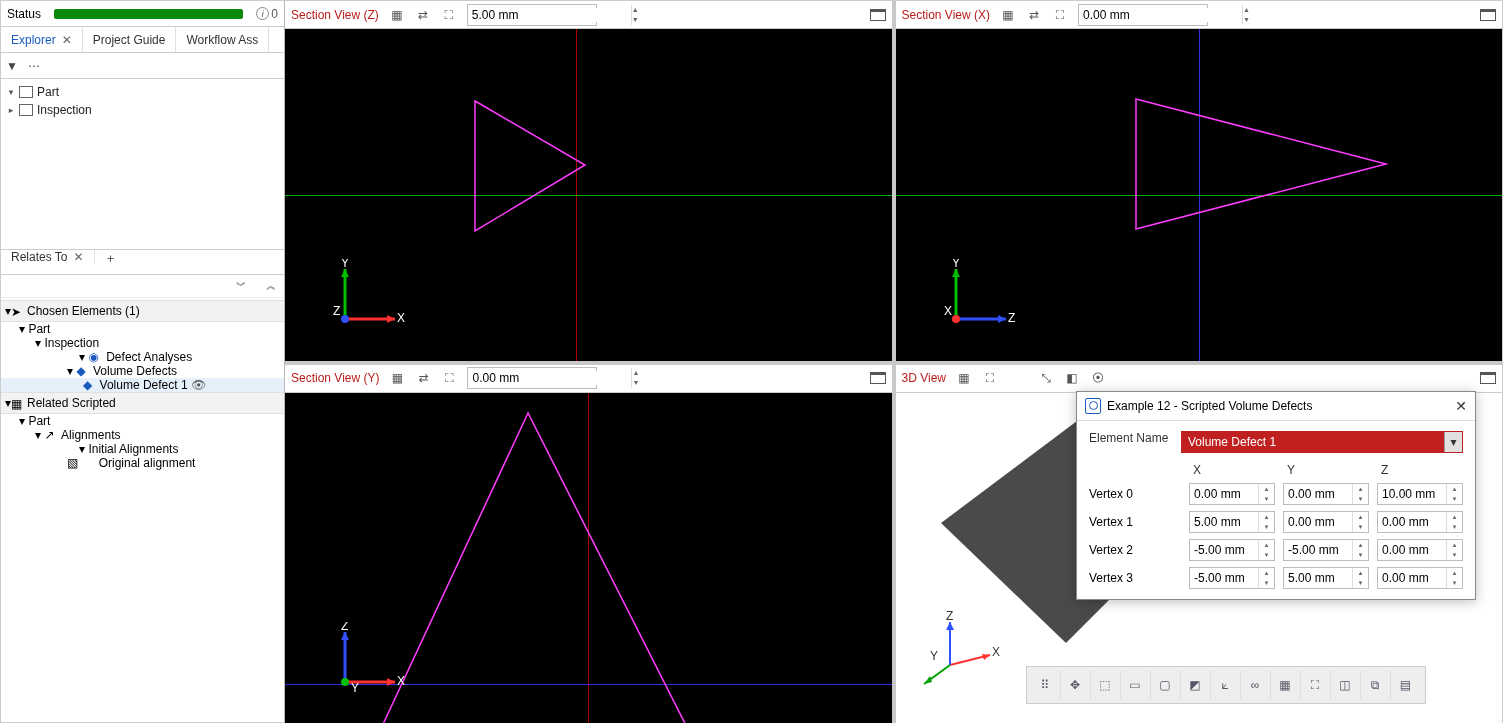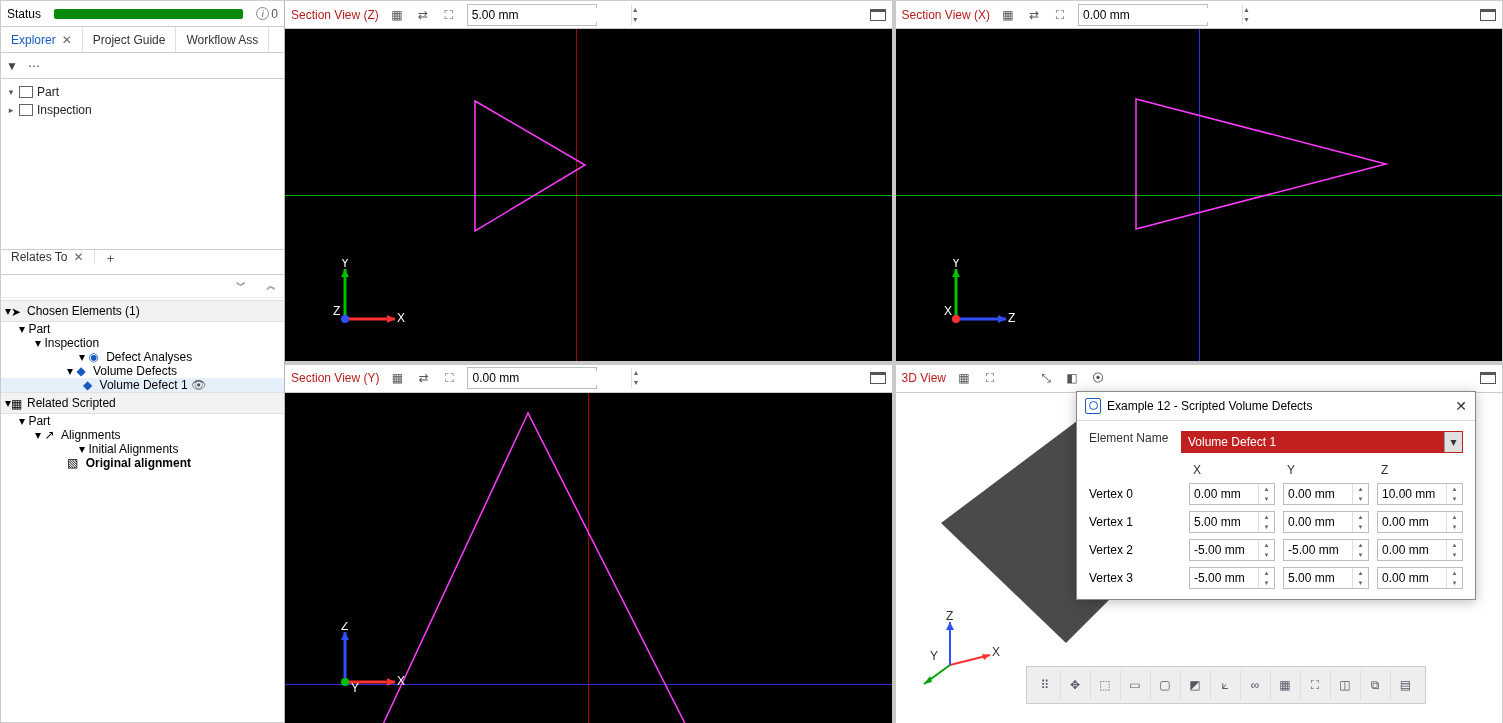--- a/index.html
+++ b/index.html
@@ -34,21 +34,21 @@
 .chev { color:#555; cursor:pointer; font-size:10px; }
 
 .rel-tree { flex:1; overflow:auto; padding:2px 0; }
 .rel-tree .node.sel { background:#e6f0fb; }
 .rel-tree .eye { margin-left:auto; margin-right:8px; color:#555; }
 .indent-1 { padding-left:18px; }
 .indent-2 { padding-left:34px; }
 .indent-3 { padding-left:78px; }
 .indent-4 { padding-left:66px; }
 .indent-5 { padding-left:82px; }
-.bold { font-weight:bold; }
+.bold { font-weight:normal;margin-left:13px; }
 .header-node { background:#f2f2f2; border-top:1px solid #e0e0e0; border-bottom:1px solid #e0e0e0; padding:3px 4px; display:flex; align-items:center; }
 .hdr-icon { width:12px; height:12px; margin-right:4px; display:inline-block; }
 
 
 .viewports { display:grid; grid-template-columns: 1fr 1fr; grid-template-rows: 1fr 1fr; gap:4px; background:#c8c8c8; }
 .viewport { background:#fff; display:flex; flex-direction:column; }
 .vp-header { height:28px; display:flex; align-items:center; padding:0 6px; gap:10px; border-bottom:1px solid #ccc; background:#fff; }
 .vp-title { color:#b91c1c; }
 .vp-icons { display:flex; gap:10px; align-items:center; }
 .vp-ic { width:16px; height:16px; display:inline-flex; align-items:center; justify-content:center; color:#555; cursor:pointer; }

